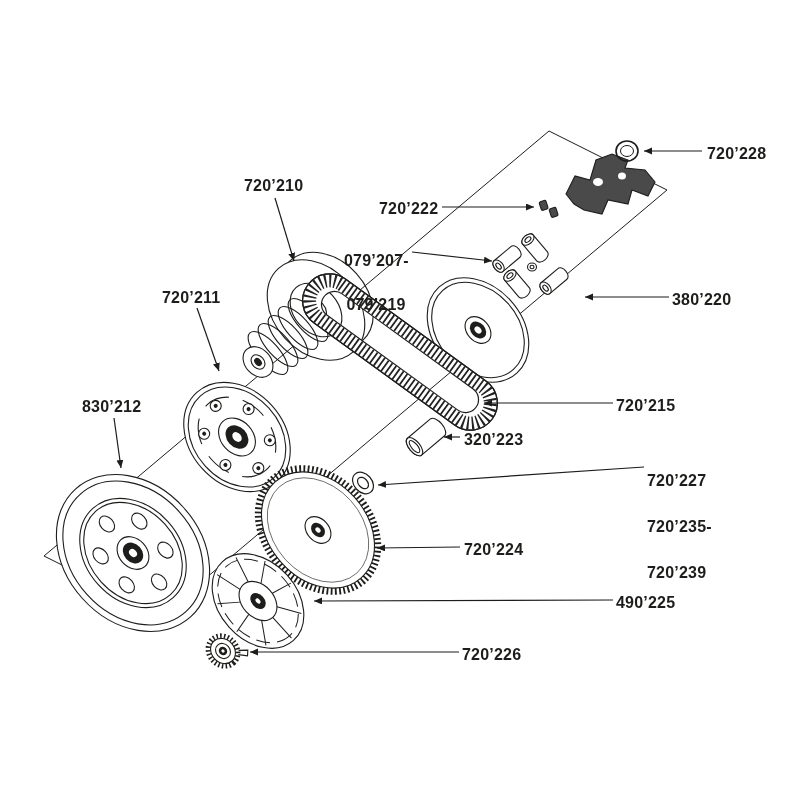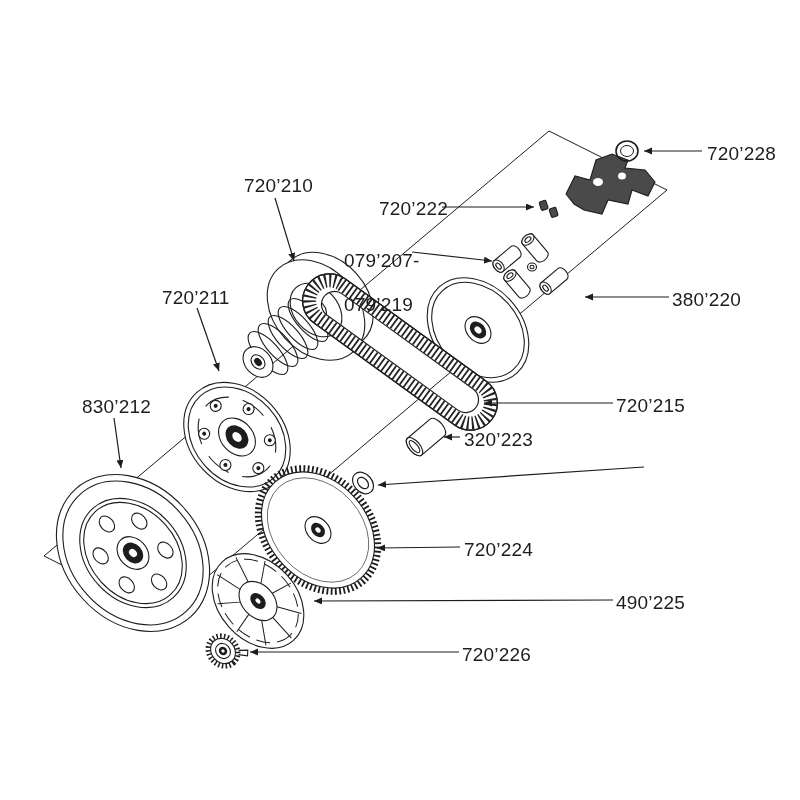--- a/index.html
+++ b/index.html
@@ -2,21 +2,21 @@
 <html><head>
 <meta charset="utf-8">
 <style>
   html,body{margin:0;padding:0;background:#ffffff;}
   .stage{
     position:relative;width:800px;height:800px;background:#ffffff;
     font-family:"Liberation Sans",sans-serif;overflow:hidden;
   }
   .stage svg{position:absolute;left:0;top:0;}
   .plabel{
-    position:absolute;font-size:19px;font-weight:400;color:#1d1d1b;
+    position:absolute;font-size:16px;font-weight:700;color:#1d1d1b;
     white-space:nowrap;letter-spacing:0.2px;line-height:25px;
   }
   .plabel.right{text-align:center;}
   .plabel span{display:block;margin-top:19px;}
 </style>
 </head>
 <body>
 
 <div class="stage">
 
@@ -237,18 +237,23 @@
   <span>079’207-</span>
   <span>079’219</span>
 </div>
 
 <div class="plabel" style="left:672px;top:287px;">380’220</div>
 <div class="plabel" style="left:162px;top:285px;">720’211</div>
 <div class="plabel" style="left:616px;top:393px;text-align:center;">720’215</div>
 <div class="plabel" style="left:82px;top:394px;">830’212</div>
 <div class="plabel" style="left:464px;top:427px;">320’223</div>
 
+<div class="plabel" style="left:647px;top:448px;line-height:27px;">
+  <span>720’227</span>
+  <span>720’235-</span>
+  <span>720’239</span>
+</div>
 
 <div class="plabel" style="left:464px;top:537px;">720’224</div>
 <div class="plabel" style="left:616px;top:590px;">490’225</div>
 <div class="plabel" style="left:462px;top:642px;">720’226</div>
 
 </div>
 
 </body></html>

